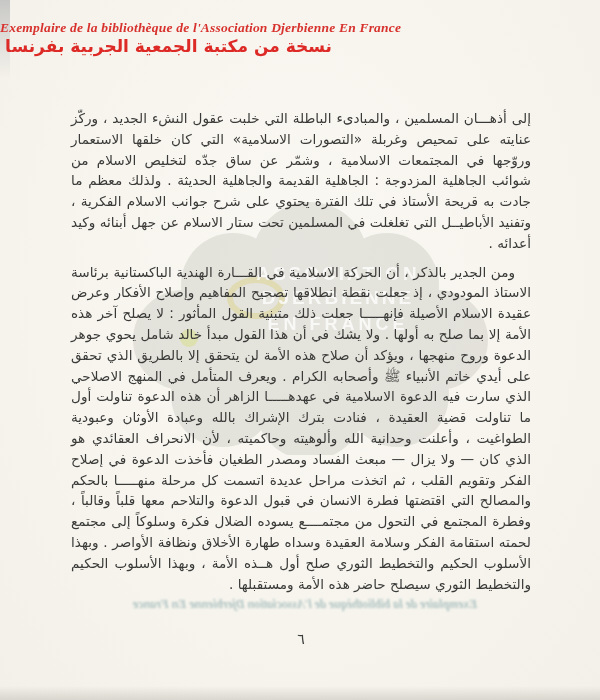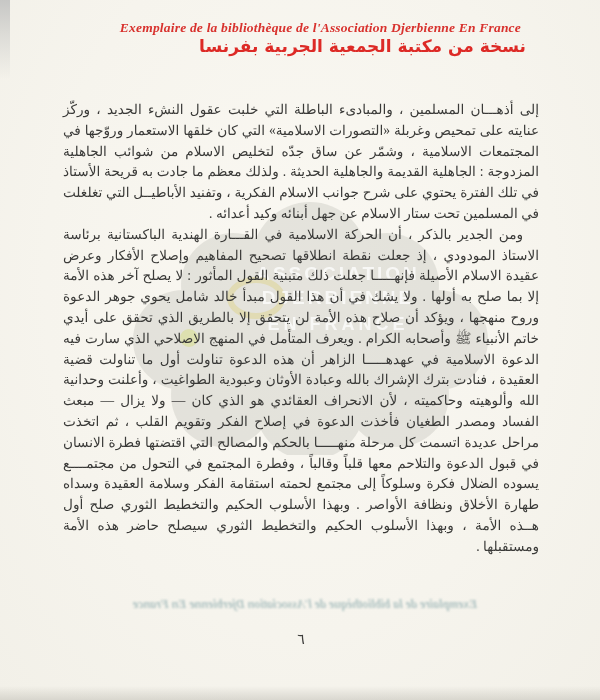--- a/index.html
+++ b/index.html
@@ -17,21 +17,21 @@
   .edge-left-top {
     position: absolute; left: 0; top: 0; width: 10px; height: 80px;
     background: linear-gradient(to bottom, #c7c7c5 0%, rgba(199,199,197,0.5) 45%, rgba(199,199,197,0) 100%);
   }
   .edge-bottom {
     position: absolute; left: 0; bottom: 0; width: 600px; height: 14px;
     background: linear-gradient(to top, rgba(176,174,165,0.40) 0%, rgba(176,174,165,0) 100%);
   }
 
   
-  .stamp { position: absolute; left: 0; top: 20px; width: 485px; text-align: right; margin-left: 36px; }
+  .stamp { position: absolute; left: 0; top: 20px; width: 485px; text-align: left; }
   .stamp-french {
     font-family: "Liberation Serif", serif;
     font-style: italic; font-weight: bold;
     font-size: 13.5px; letter-spacing: 0.2px;
     color: #d8322e;
     white-space: nowrap;
   }
   .stamp-arabic {
     direction: rtl;
     font-family: "DejaVu Sans", sans-serif;
@@ -66,21 +66,21 @@
   
   .body-text {
     position: absolute; left: 63px; top: 100px; width: 476px;
     direction: rtl;
     font-family: "DejaVu Sans", sans-serif;
     font-size: 13.6px;
     line-height: 20.8px;
     color: #3a3a38;
     text-align: justify;
   }
-  .body-text p { margin: 0; padding: 0; font-family: Liberation Serif, serif; }
+  .body-text p { margin: 8px; padding: 0; }
   .body-text p.indented { text-indent: 16px; }
 
   .page-number {
     position: absolute; left: 63px; top: 631px; width: 476px;
     text-align: center;
     font-family: "DejaVu Sans", sans-serif;
     font-size: 14px;
     color: #3f3f3d;
   }
 </style>

